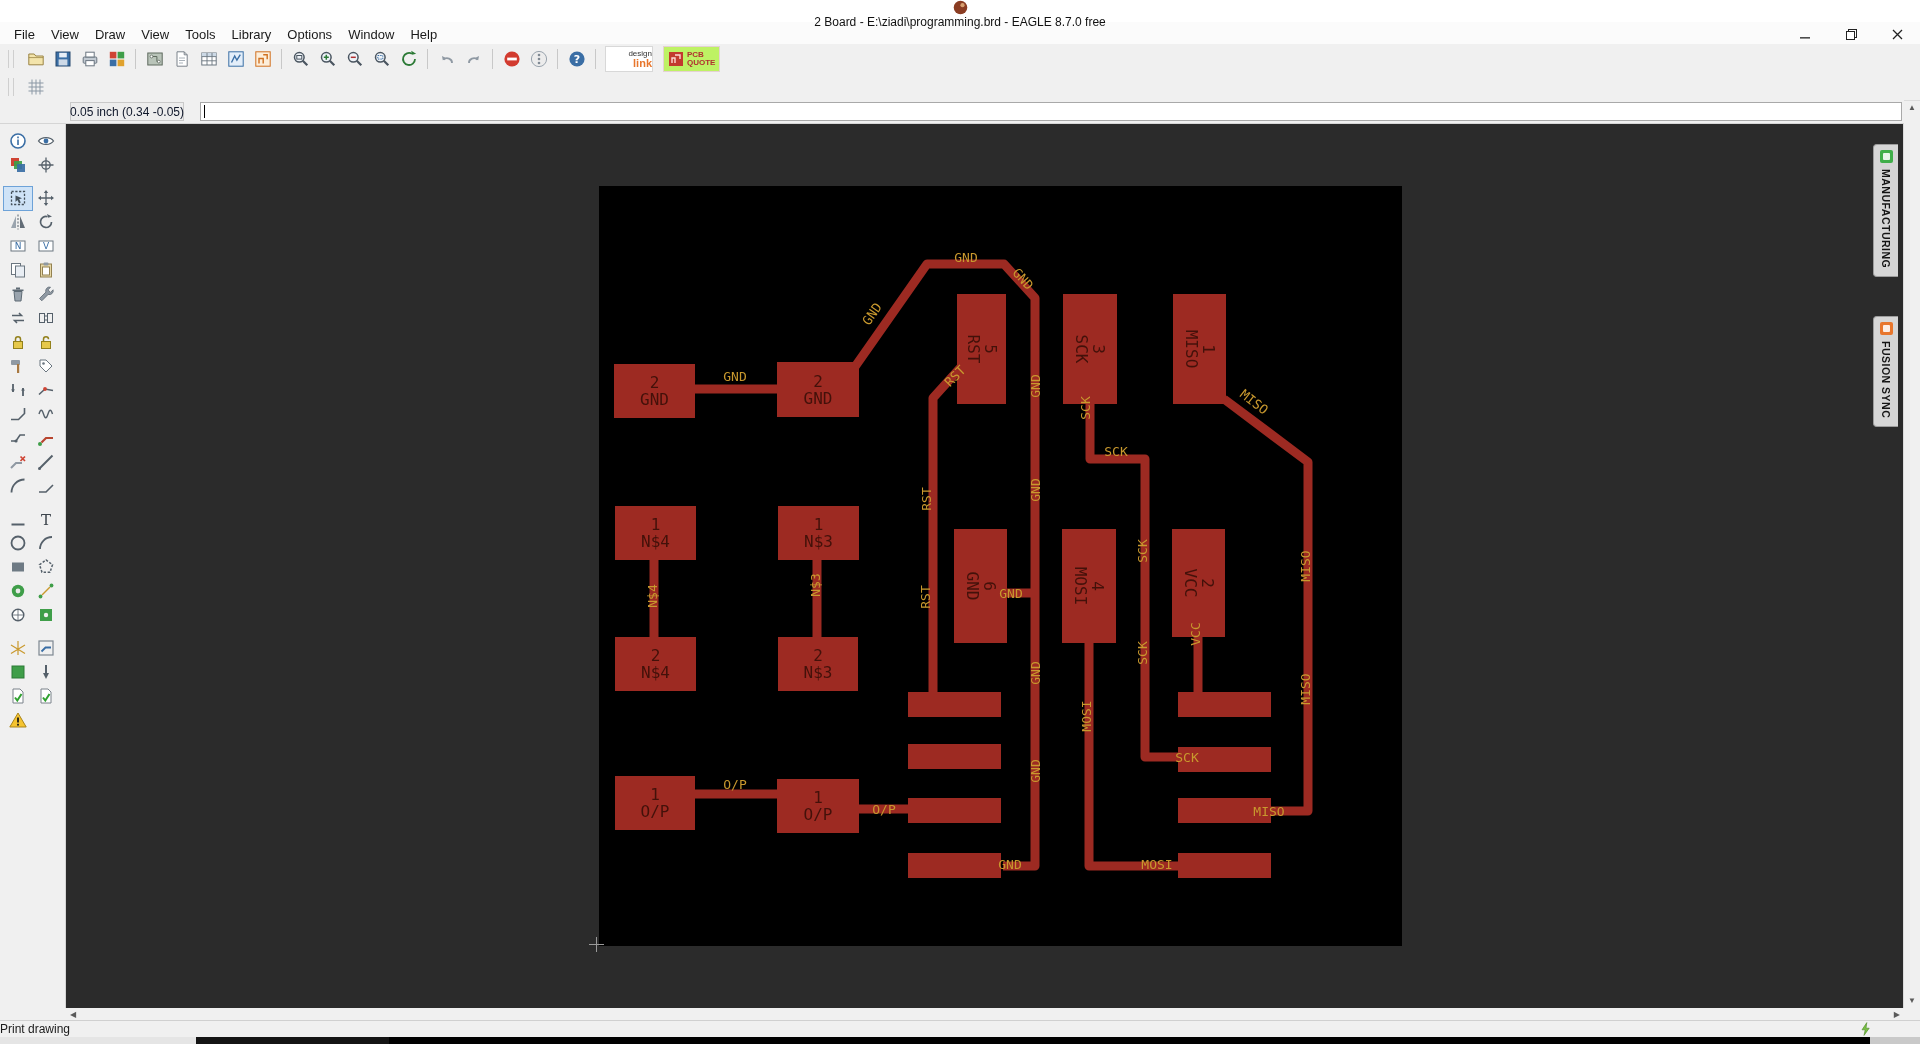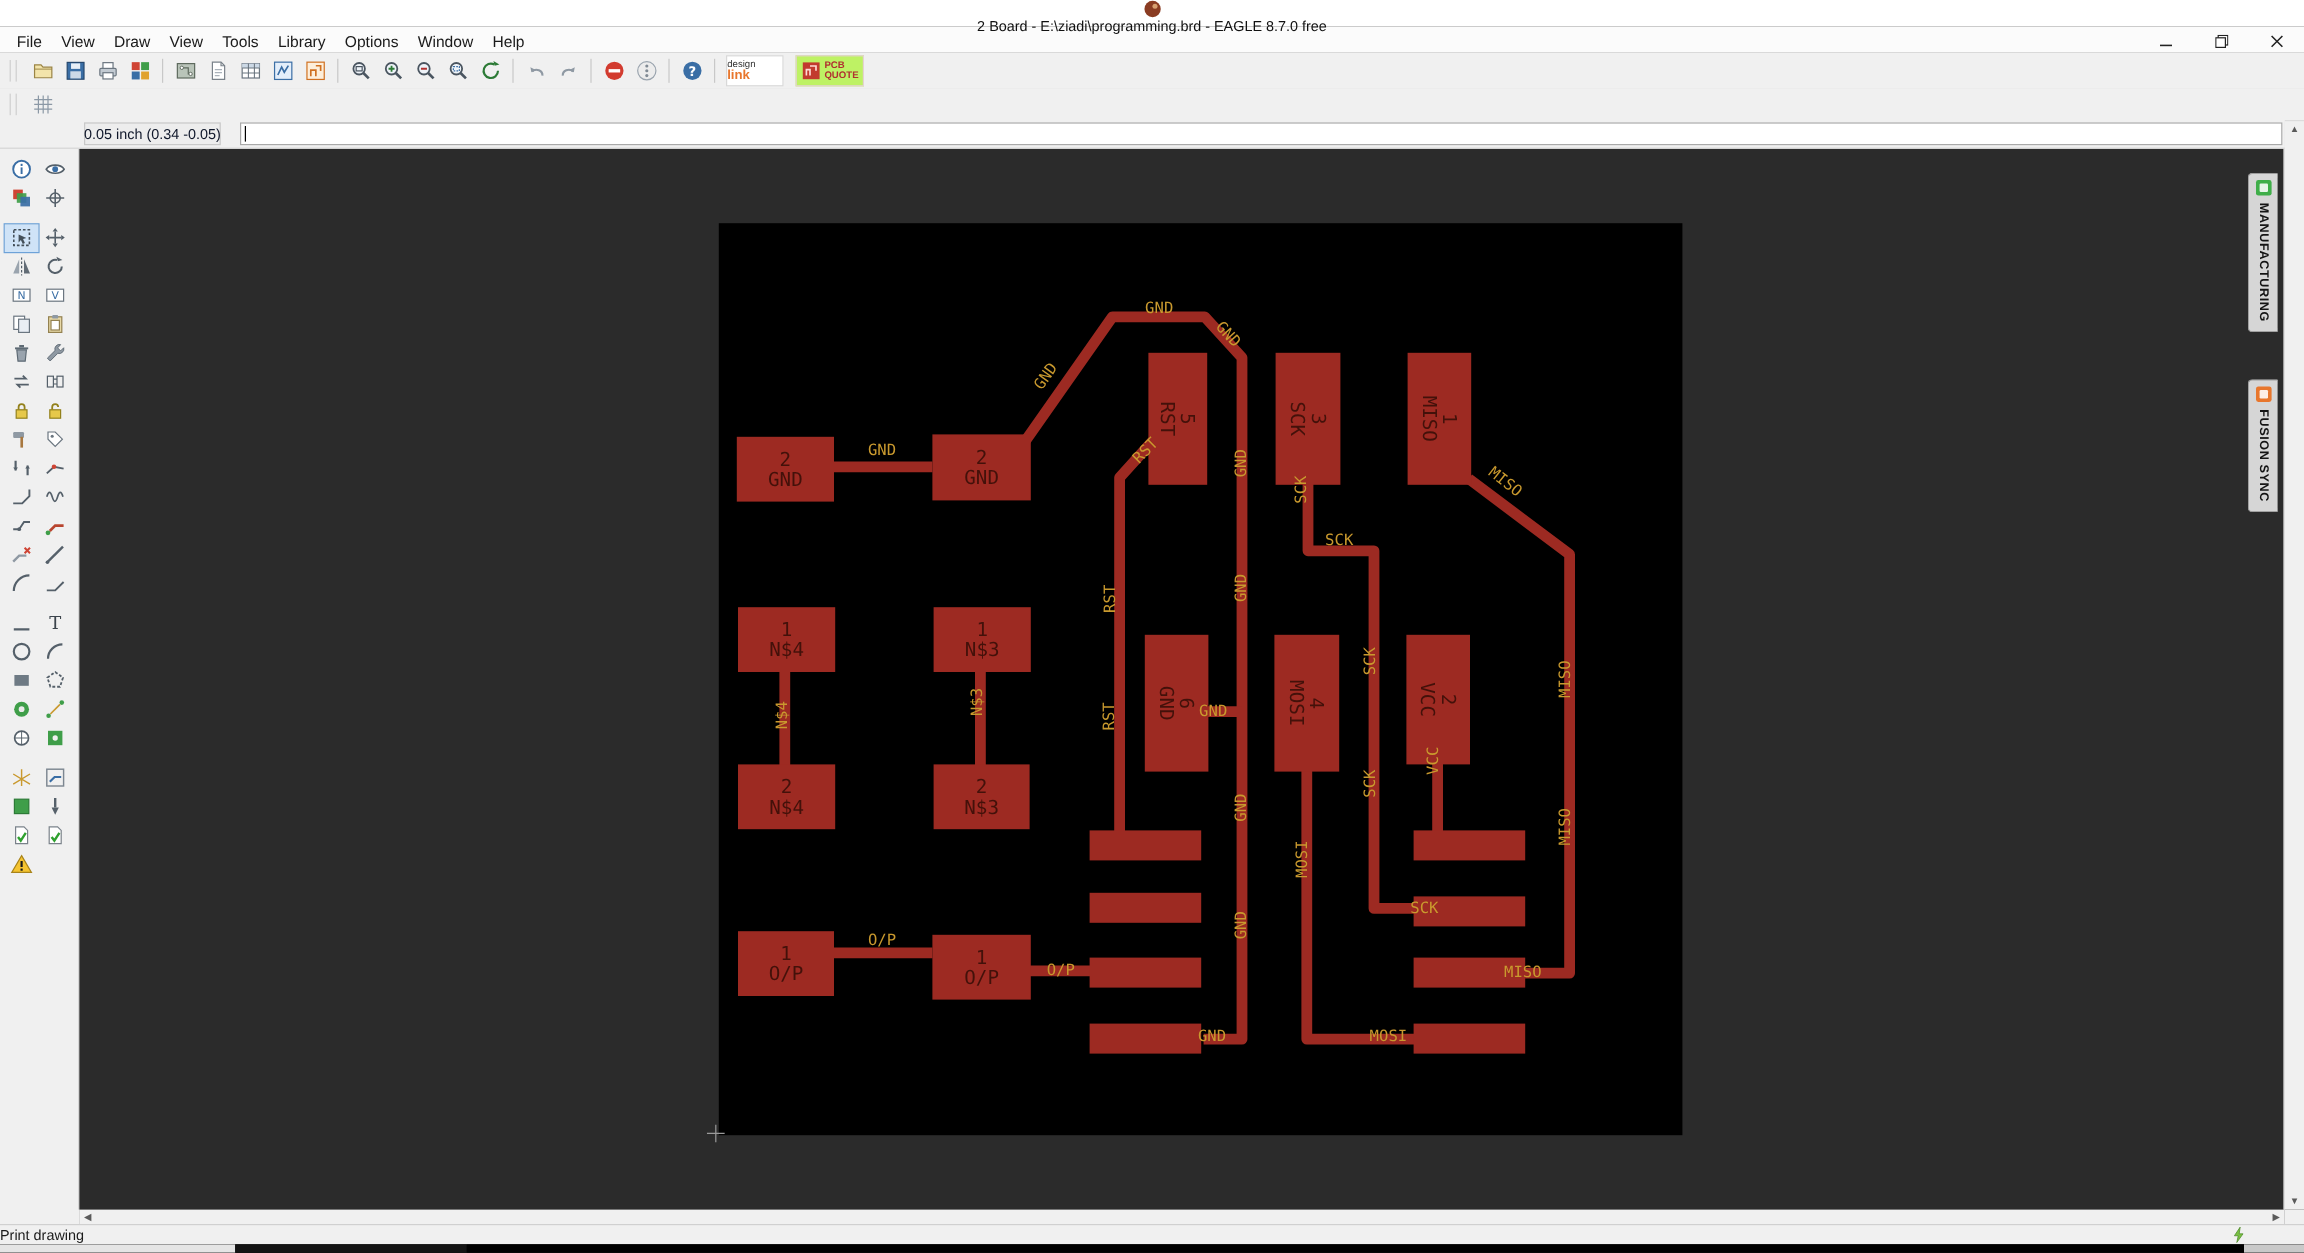--- a/index.html
+++ b/index.html
@@ -22,21 +22,21 @@
             border-bottom:1px solid #dcdcdc;display:flex;align-items:center;padding-left:6px;z-index:28;}
   .toolbar2{position:absolute;left:0;top:74px;right:0;height:26px;background:#f0f0f0;
             border-bottom:1px solid #dcdcdc;display:flex;align-items:center;padding-left:6px;z-index:28;}
   .coordbar{position:absolute;left:0;top:100px;right:16px;height:23px;background:#f0f0f0;
             border-bottom:1px solid #d5d5d5;display:flex;align-items:center;z-index:28;}
   .grip{width:4px;height:18px;border-left:1px solid #cfcfcf;border-right:1px solid #cfcfcf;margin:0 8px 0 2px;}
   .tbtn{width:27px;height:26px;display:flex;align-items:center;justify-content:center;border-radius:2px;}
   .tsep{width:1px;height:20px;background:#c8c8c8;margin:0 5px;}
   .toolbar-icons{display:flex;align-items:center;}
 
-  .design-link-btn{display:flex;flex-direction:column;align-items:flex-start;justify-content:center;
+  .design-link-btn{display:flex;flex-direction:column;align-items:flex-end;justify-content:center;
                    width:46px;height:24px;background:#fff;border:1px solid #d8d8d8;margin-left:4px;line-height:1;}
   .dl1{font-size:8px;color:#333;}
   .dl2{font-size:11px;font-weight:bold;color:#e8762c;}
   .pcb-quote-btn{display:flex;align-items:center;gap:3px;margin-left:10px;height:24px;padding:0 4px;
                  background:#bef264;border:1px solid #e4d2d2;}
   .pq-lines{display:flex;flex-direction:column;line-height:1;}
   .pq1,.pq2{font-size:8px;font-weight:bold;color:#b03030;}
 
   .coords-box{margin-left:70px;width:112px;height:17px;background:#ededed;border:1px solid #c9c9c9;
               font-size:12px;color:#0f172a;display:flex;align-items:center;justify-content:center;white-space:nowrap;}

